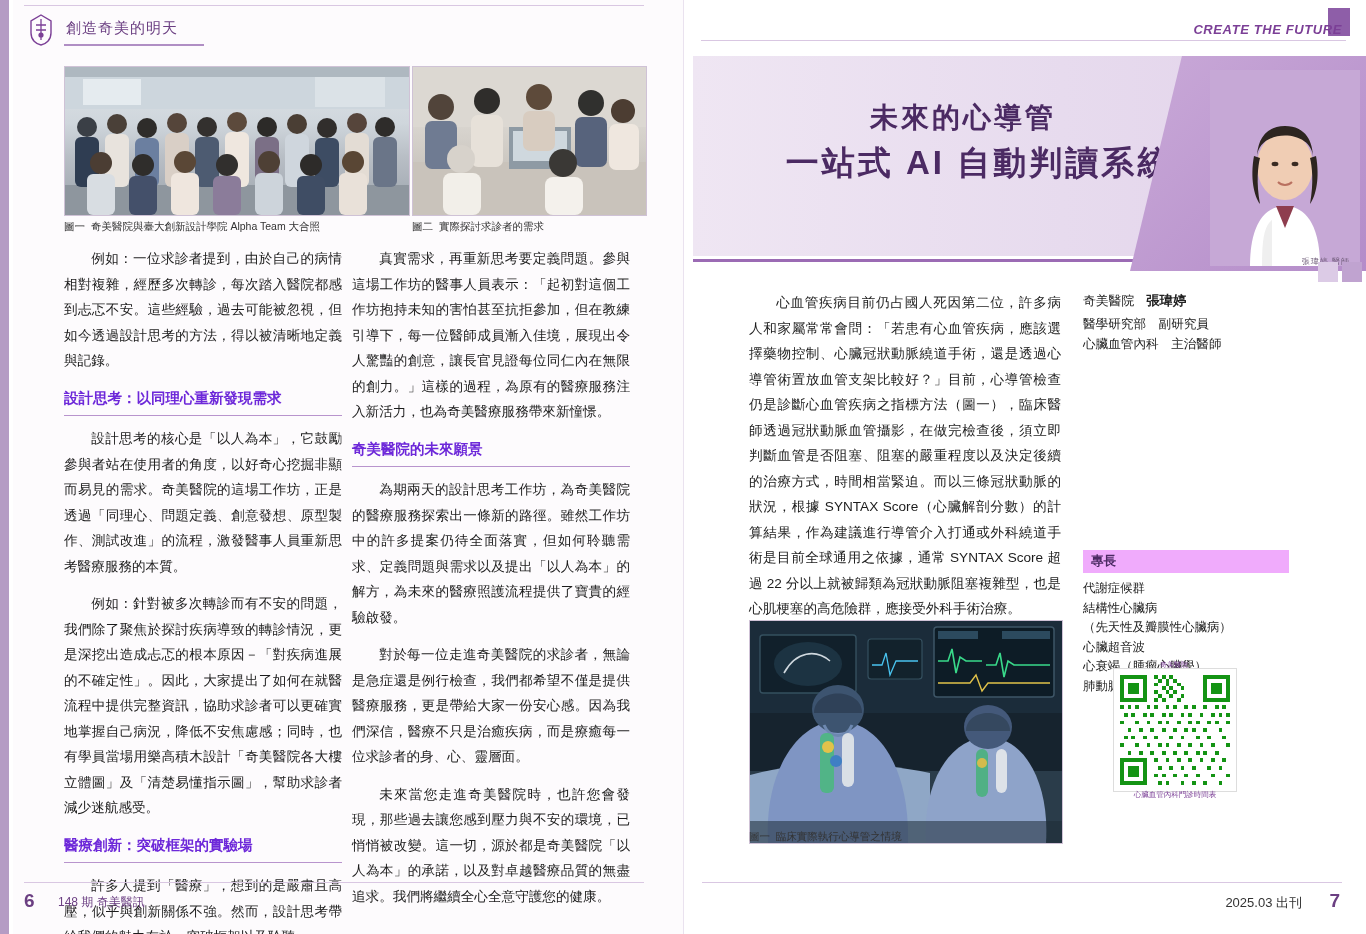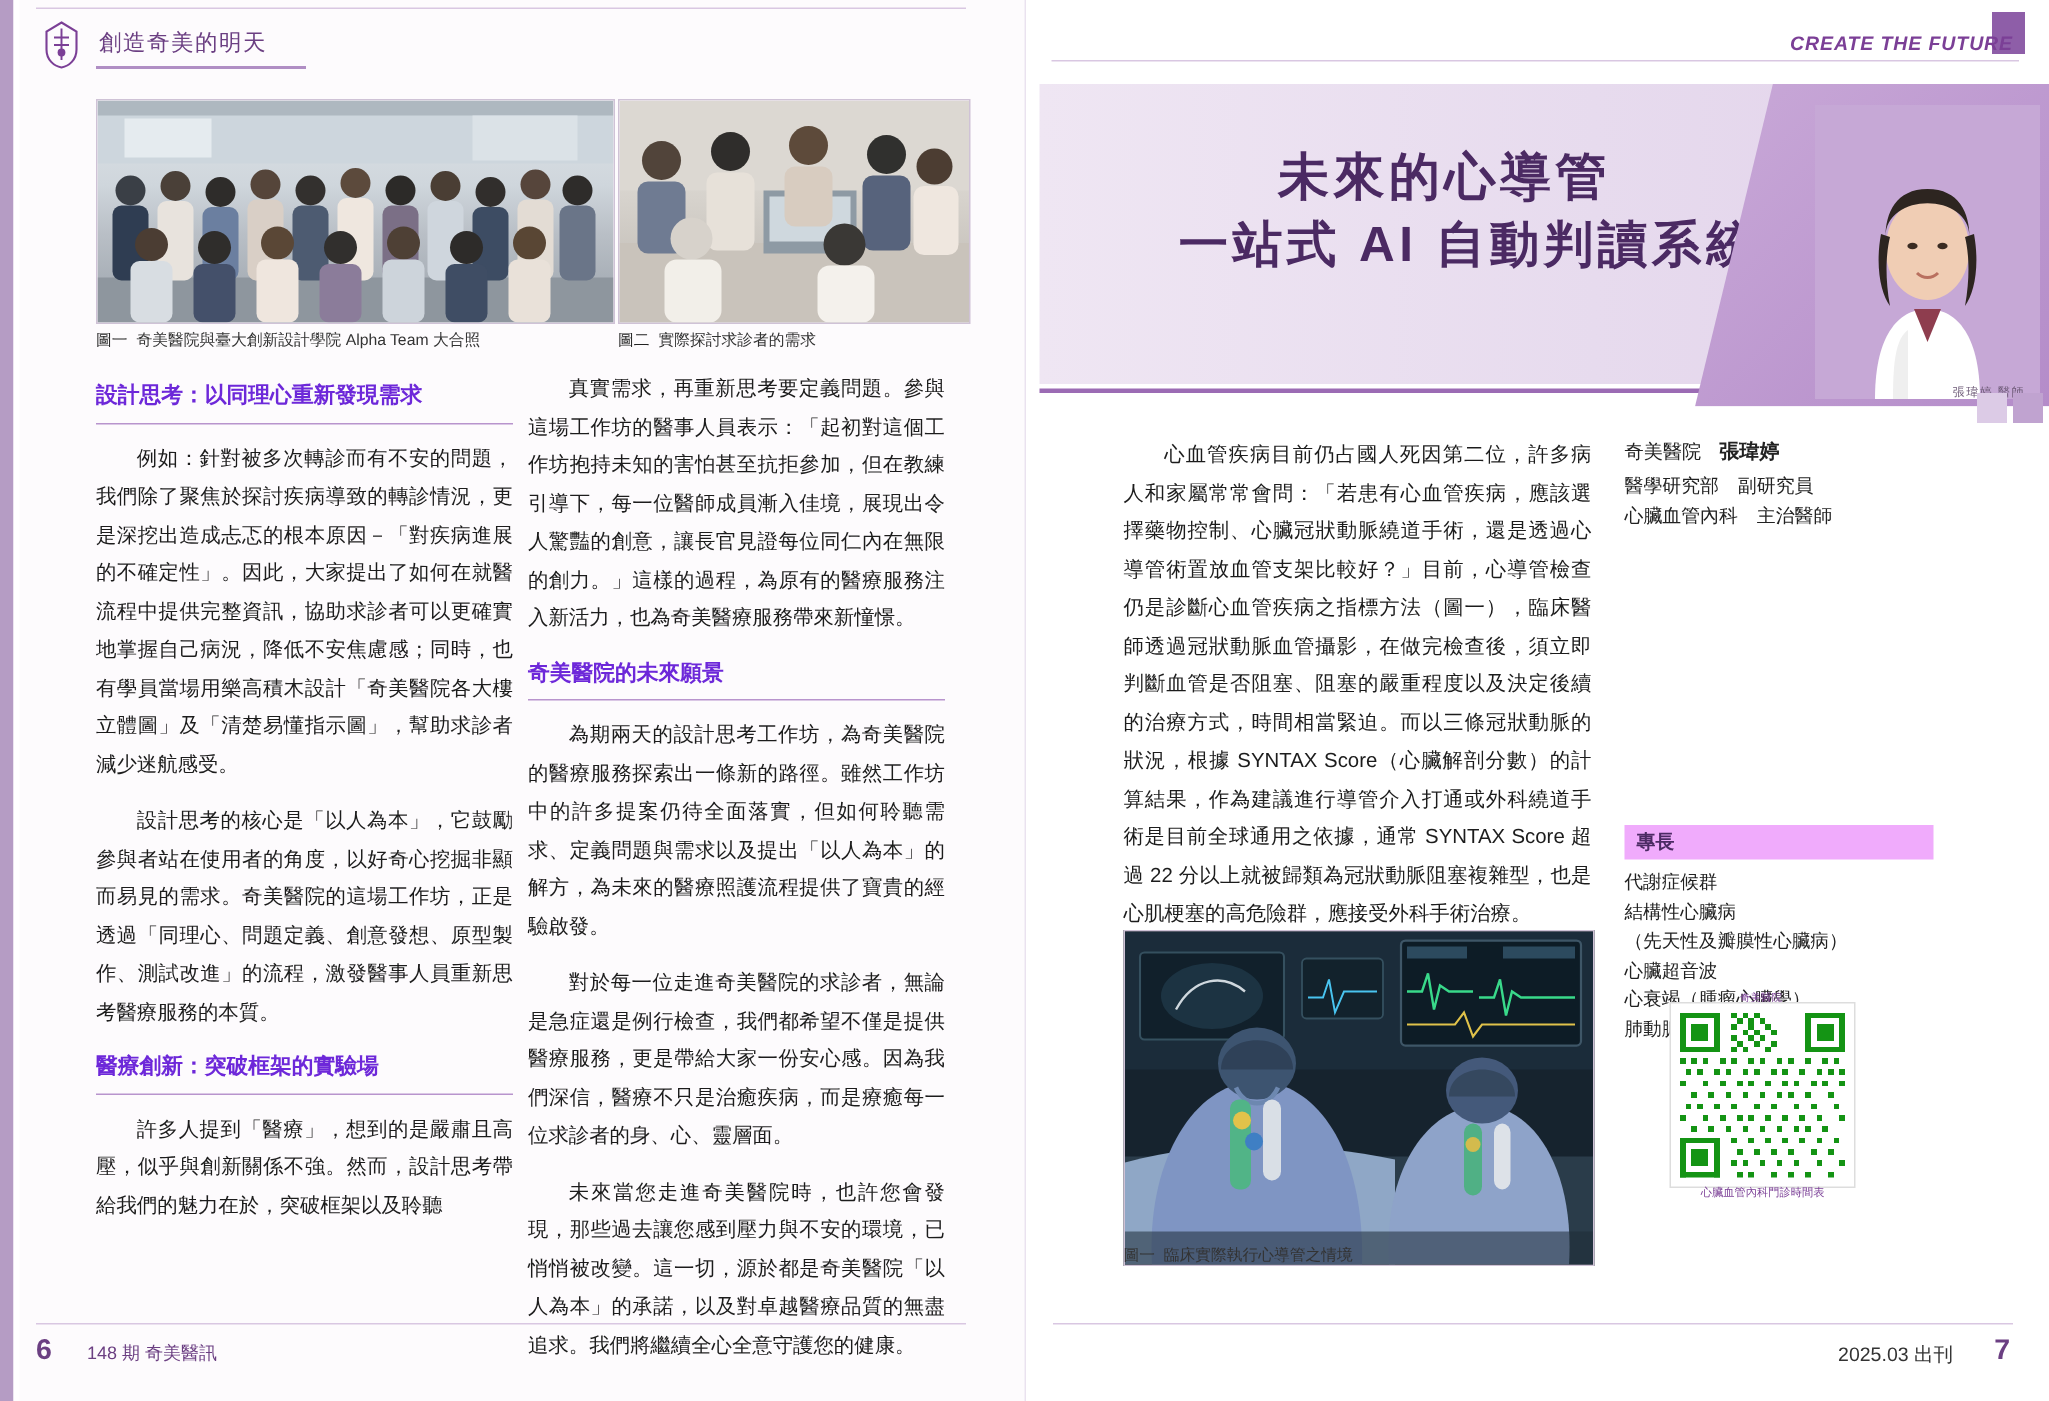--- a/index.html
+++ b/index.html
@@ -76,21 +76,21 @@
     position:absolute;left:10px;top:56px;width:673px;height:200px;
     background:linear-gradient(90deg,#efe6f3 0%,#e7dbee 55%,#e2d2ea 100%);
   }
   .titleband:after{
     content:"";position:absolute;left:0;bottom:-6px;width:540px;height:3px;background:#9b6bb4;
   }
   .bigtitle{
     position:absolute;left:10px;top:96px;width:540px;text-align:center;
     color:#4b2a63;font-weight:bold;letter-spacing:3px;
   }
-  .bigtitle .l1{font-size:34px;line-height:44px;display:block;}
+  .bigtitle .l1{font-size:28px;line-height:44px;display:block;}
   .bigtitle .l2{font-size:33px;line-height:46px;display:block;padding-left:33px;}
 
   
   .portrait-wrap{position:absolute;right:0px;top:56px;width:236px;height:215px;overflow:hidden;}
   .portrait-shape{
     position:absolute;right:0;top:0;width:236px;height:215px;
     background:linear-gradient(135deg,#c9a9d8 0%,#b48cc9 100%);
     clip-path:polygon(22% 0,100% 0,100% 100%,0 100%);
   }
   .portrait-photo{
@@ -232,23 +232,24 @@
       </div>
     </div>
     <div class="cap capA">
       <span class="num">圖一</span><span>奇美醫院與臺大創新設計學院 Alpha Team 大合照</span>
     </div>
     <div class="cap capB">
       <span class="num">圖二</span><span>實際探討求診者的需求</span>
     </div>
 
     <div class="lcol lcol1">
+      <p>例如：一位求診者提到，由於自己的病情相對複雜，經歷多次轉診，每次踏入醫院都感到忐忑不安。這些經驗，過去可能被忽視，但如今透過設計思考的方法，得以被清晰地定義與記錄。</p>
       <span class="subhead">設計思考：以同理心重新發現需求</span>
+      <p>設計思考的核心是「以人為本」，它鼓勵參與者站在使用者的角度，以好奇心挖掘非顯而易見的需求。奇美醫院的這場工作坊，正是透過「同理心、問題定義、創意發想、原型製作、測試改進」的流程，激發醫事人員重新思考醫療服務的本質。</p>
       <p>例如：針對被多次轉診而有不安的問題，我們除了聚焦於探討疾病導致的轉診情況，更是深挖出造成忐忑的根本原因－「對疾病進展的不確定性」。因此，大家提出了如何在就醫流程中提供完整資訊，協助求診者可以更確實地掌握自己病況，降低不安焦慮感；同時，也有學員當場用樂高積木設計「奇美醫院各大樓立體圖」及「清楚易懂指示圖」，幫助求診者減少迷航感受。</p>
-      <p>設計思考的核心是「以人為本」，它鼓勵參與者站在使用者的角度，以好奇心挖掘非顯而易見的需求。奇美醫院的這場工作坊，正是透過「同理心、問題定義、創意發想、原型製作、測試改進」的流程，激發醫事人員重新思考醫療服務的本質。</p>
       <span class="subhead">醫療創新：突破框架的實驗場</span>
       <p>許多人提到「醫療」，想到的是嚴肅且高壓，似乎與創新關係不強。然而，設計思考帶給我們的魅力在於，突破框架以及聆聽</p>
     </div>
 
     <div class="lcol lcol2">
       <p>真實需求，再重新思考要定義問題。參與這場工作坊的醫事人員表示：「起初對這個工作坊抱持未知的害怕甚至抗拒參加，但在教練引導下，每一位醫師成員漸入佳境，展現出令人驚豔的創意，讓長官見證每位同仁內在無限的創力。」這樣的過程，為原有的醫療服務注入新活力，也為奇美醫療服務帶來新憧憬。</p>
       <span class="subhead">奇美醫院的未來願景</span>
       <p>為期兩天的設計思考工作坊，為奇美醫院的醫療服務探索出一條新的路徑。雖然工作坊中的許多提案仍待全面落實，但如何聆聽需求、定義問題與需求以及提出「以人為本」的解方，為未來的醫療照護流程提供了寶貴的經驗啟發。</p>
       <p>對於每一位走進奇美醫院的求診者，無論是急症還是例行檢查，我們都希望不僅是提供醫療服務，更是帶給大家一份安心感。因為我們深信，醫療不只是治癒疾病，而是療癒每一位求診者的身、心、靈層面。</p>
       <p>未來當您走進奇美醫院時，也許您會發現，那些過去讓您感到壓力與不安的環境，已悄悄被改變。這一切，源於都是奇美醫院「以人為本」的承諾，以及對卓越醫療品質的無盡追求。我們將繼續全心全意守護您的健康。</p>

